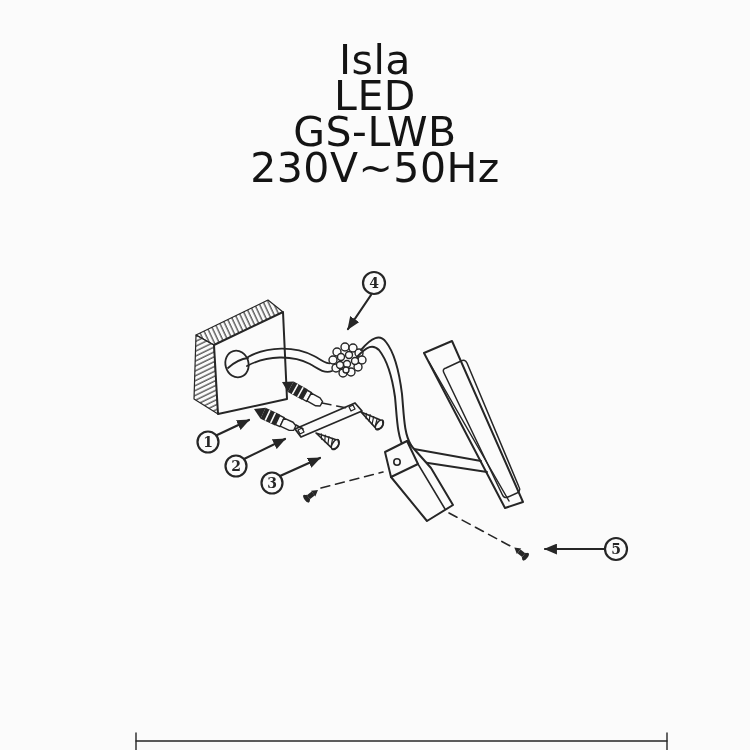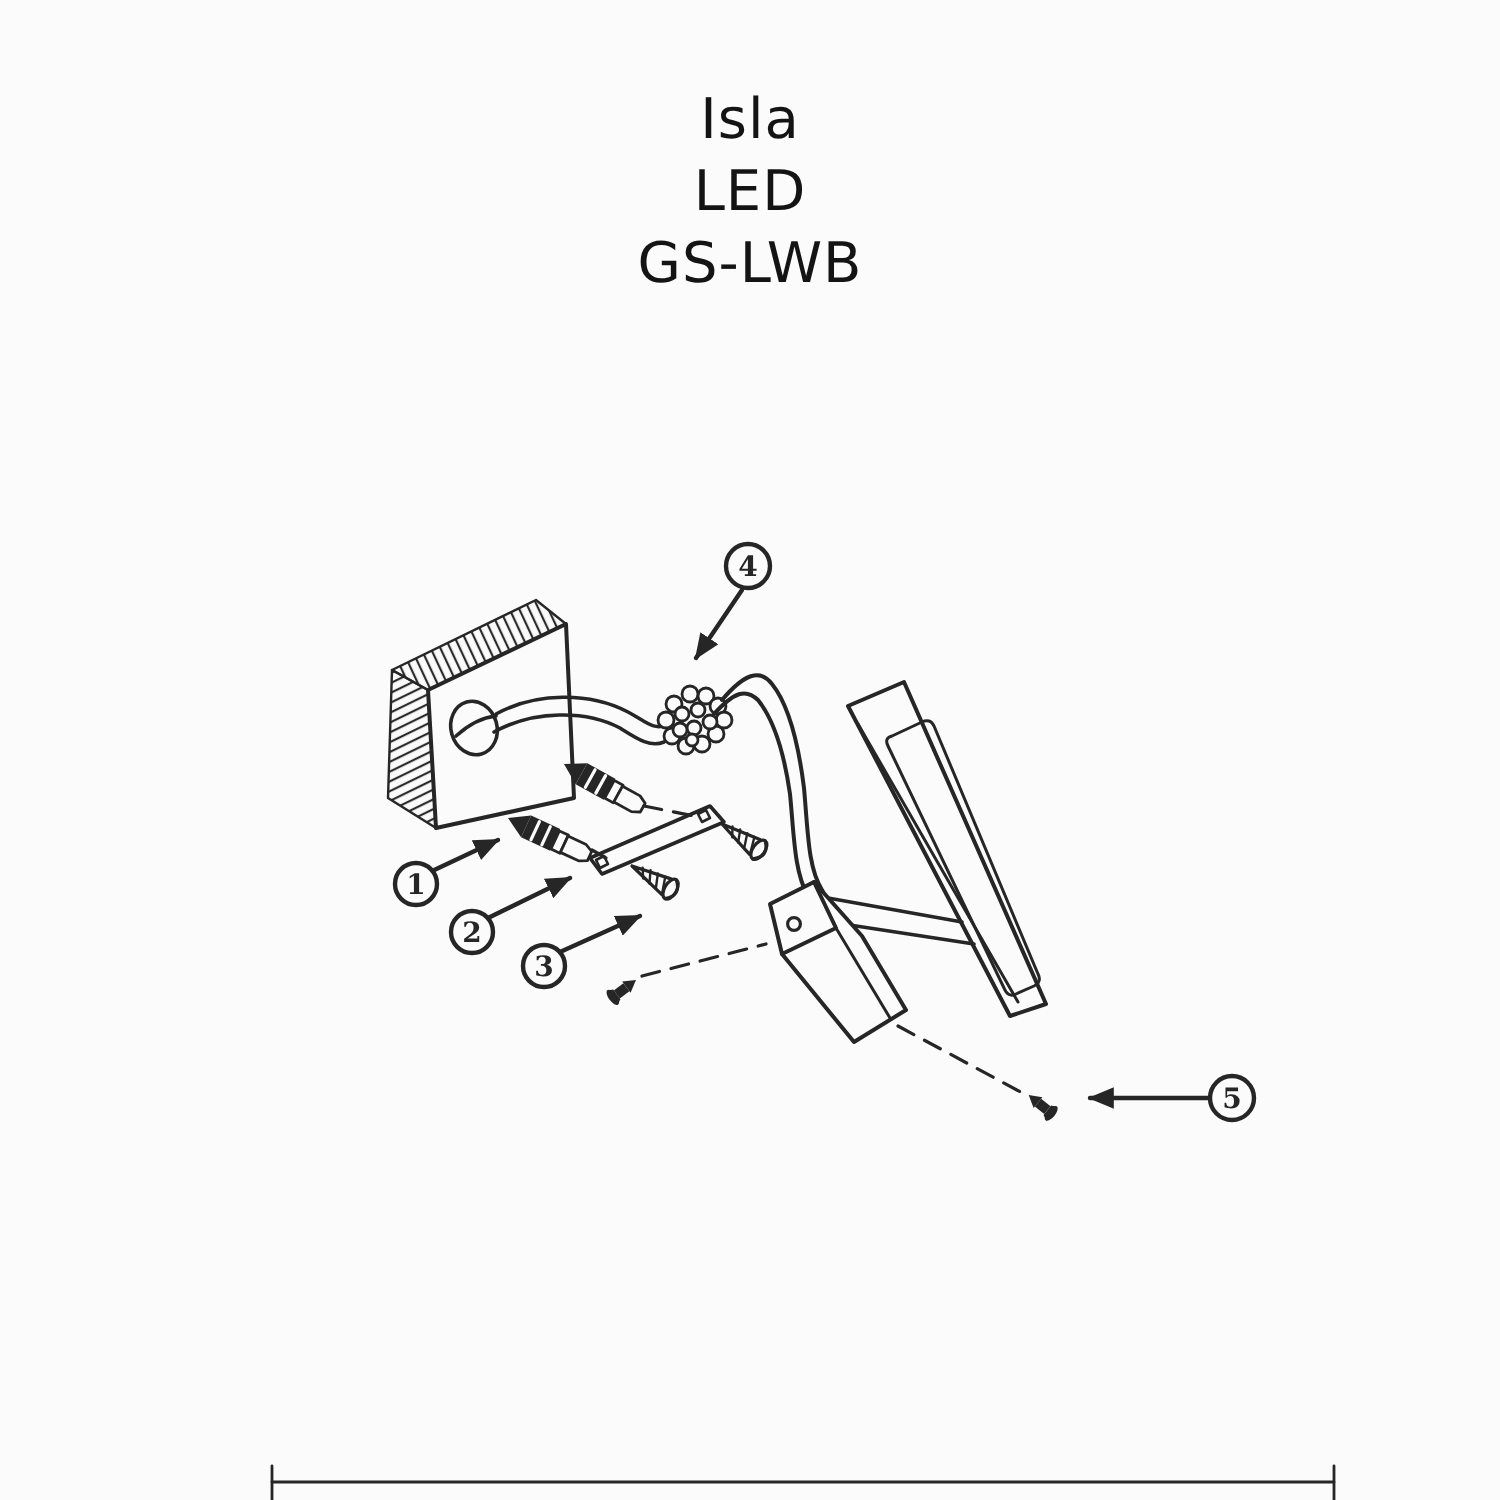--- a/index.html
+++ b/index.html
@@ -3,37 +3,38 @@
 <meta charset="utf-8">
 <style>
   html,body{margin:0;padding:0;background:#f3f3f3;}
   .page{
     position:relative;width:750px;height:750px;overflow:hidden;
     background:#fbfbfb;color:#161616;
     font-family:"DejaVu Sans", sans-serif;
   }
   .title-block{
     position:absolute;top:42px;left:2px;width:746px;
-    text-align:center;font-size:28px;line-height:36px;
+    text-align:center;font-size:41px;line-height:36px;
     color:#141414;letter-spacing:.5px;
   }
   .diagram-svg{position:absolute;left:0;top:0;}
   svg text.callout-num{
     font-family:"DejaVu Serif", serif;font-weight:700;font-size:14px;
   }
 </style>
 </head>
 <body>
 
 <div class="page">
 
   <div class="title-block">
     <div>Isla</div>
     <div>LED</div>
     <div>GS-LWB</div>
+    <div>230V~50Hz</div>
   </div>
 
   <svg class="diagram-svg" width="750" height="750" viewBox="0 0 750 750">
     <defs>
       <marker id="arrow" viewBox="0 0 12 10" refX="11" refY="5" markerWidth="13" markerHeight="11" orient="auto-start-reverse" markerUnits="userSpaceOnUse">
         <path d="M0,0 L12,5 L0,10 Z" fill="#262626"></path>
       </marker>
       <pattern id="hatchTop" width="4.4" height="4.4" patternUnits="userSpaceOnUse" patternTransform="rotate(-25)">
         <line x1="1" y1="-1" x2="1" y2="6" stroke="#2b2b2b" stroke-width="1.1"></line>
       </pattern>

